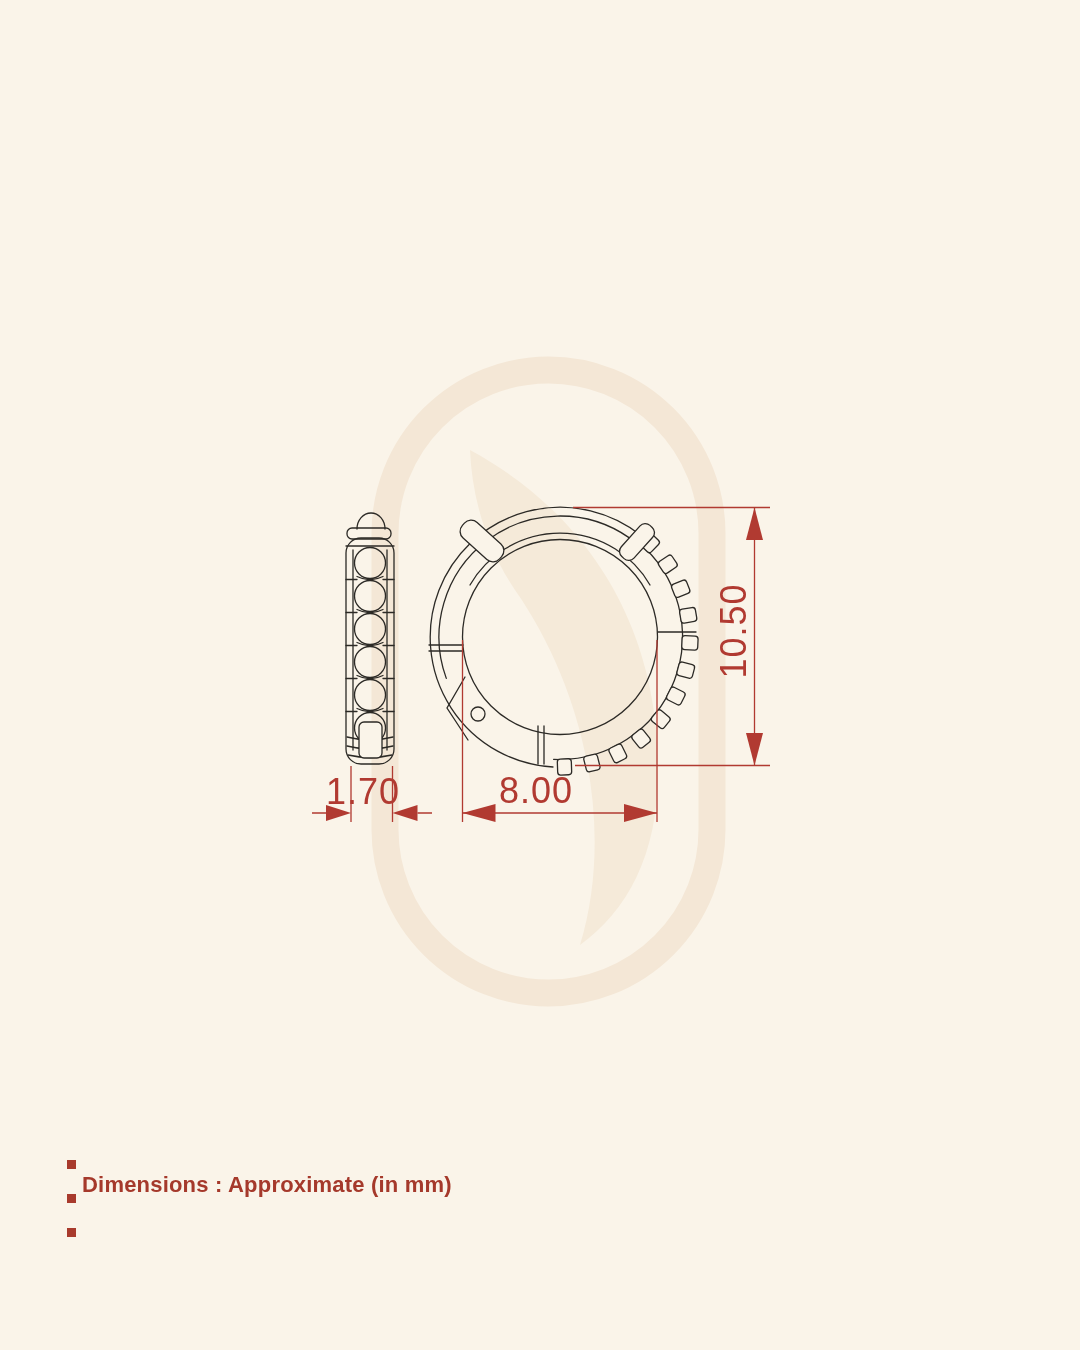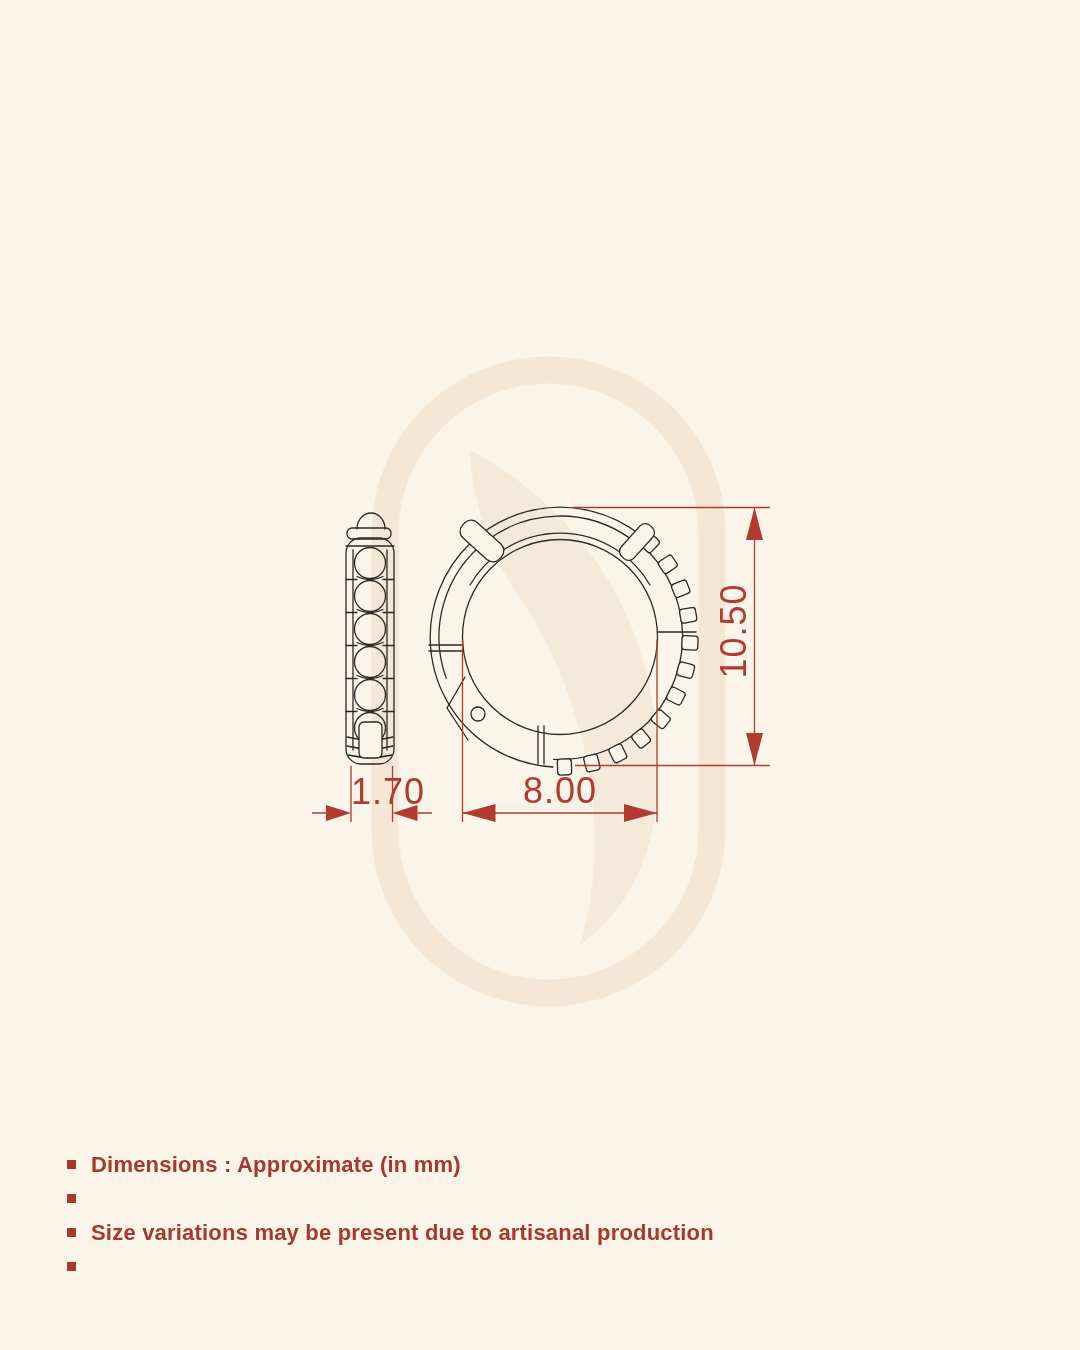--- a/index.html
+++ b/index.html
@@ -24,20 +24,21 @@
     transform:translate(-50%,-50%) rotate(-90deg);
   }
   .notes{
     position:absolute;
     left:67px;top:1149px;
     display:flex;flex-direction:column;
   }
   .note-row{
     display:flex;align-items:flex-start;
     height:34px;
+    flex-direction:column;
   }
   .note-bullet{
     width:9px;height:9px;
     background:#a83a2c;
     margin-top:11px;
     flex:0 0 9px;
   }
   .note-text{
     margin-left:15px;
     color:#a5392b;
@@ -140,36 +141,32 @@
       <polygon points="462.5,813 495.5,804 495.5,822" fill="#b13a31" stroke="none"></polygon>
       <polygon points="657,813 624,804 624,822" fill="#b13a31" stroke="none"></polygon>
 
       <path d="M 573,507.5 H 770 M 575,765.5 H 770"></path>
       <path d="M 754.5,507.5 V 765.5"></path>
       <polygon points="754.5,507.5 746,540 763,540" fill="#b13a31" stroke="none"></polygon>
       <polygon points="754.5,765.5 746,733 763,733" fill="#b13a31" stroke="none"></polygon>
     </g>
   </svg>
 
-  <div class="dim-label" style="left:388px;top:792px;">1.70</div>
+  <div class="dim-label" style="left:363px;top:792px;">1.70</div>
 
-  <div class="dim-label" style="left:560px;top:791px;">8.00</div>
+  <div class="dim-label" style="left:536px;top:791px;">8.00</div>
 
   <div class="dim-label vertical" style="left:734px;top:631px;">10.50</div>
 
   <div class="notes">
     <div class="note-row">
       <span class="note-bullet"></span>
       <span class="note-text">Dimensions : Approximate (in mm)</span>
     </div>
     <div class="note-row">
       <span class="note-bullet"></span>
     </div>
     <div class="note-row">
       <span class="note-bullet"></span>
-      <span class="note-text">Size variations may be present due to artisanal production</span>
-    </div>
-    <div class="note-row">
-      <span class="note-bullet"></span>
     </div>
   </div>
 
 </div>
 
 </body></html>

